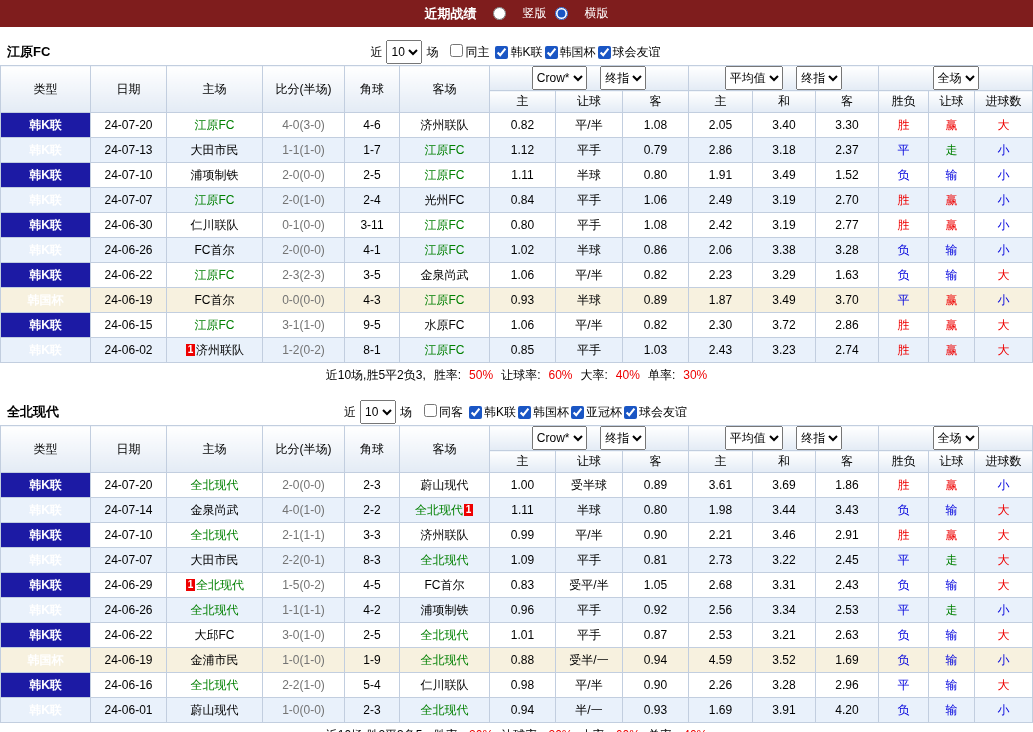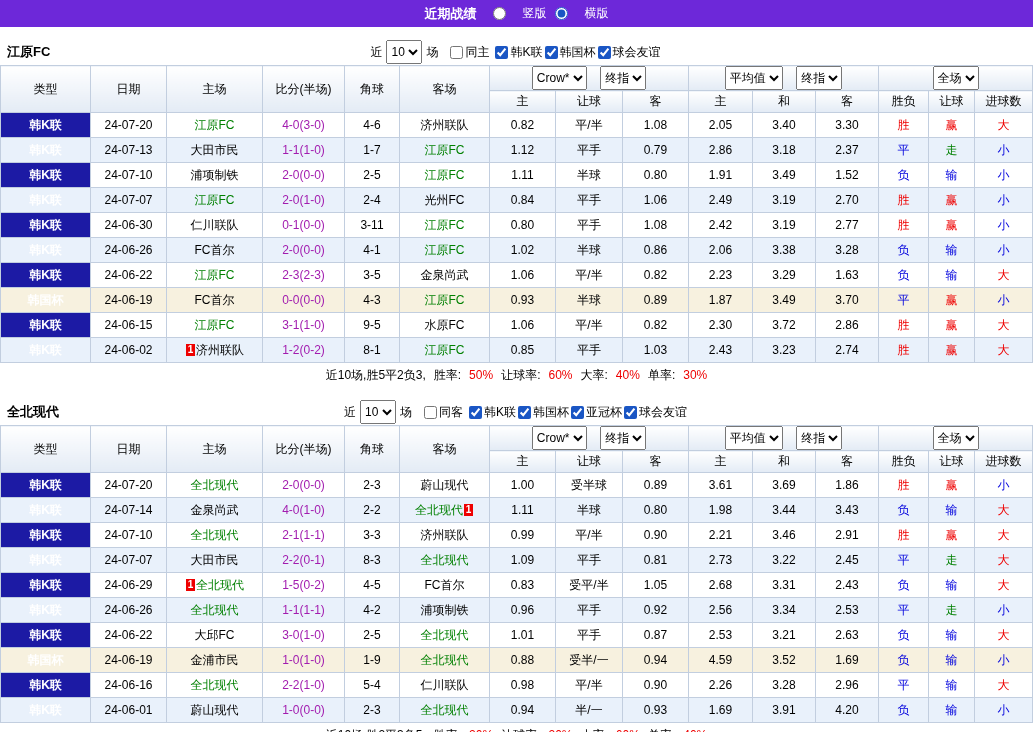--- a/index.html
+++ b/index.html
@@ -1,38 +1,38 @@
 <!DOCTYPE html>
 <html><head>
 <meta charset="utf-8">
 <style>
   *{box-sizing:border-box;margin:0;padding:0}
   body{width:1033px;background:#fff;color:#000;font:12px "Liberation Sans","DejaVu Sans",sans-serif}
-  .topbar{height:27px;background:#6d28d9;color:#fff;display:flex;align-items:center;justify-content:center;gap:8px}
+  .topbar{height:27px;background:#7f1d1d;color:#fff;display:flex;align-items:center;justify-content:center;gap:8px}
   .topbar .title{font-weight:bold;font-size:13px;margin-right:8px}
   label.opt{display:inline-flex;align-items:center;gap:15px;cursor:pointer}
   input[type=checkbox],input[type=radio]{width:13px;height:13px;margin:0 2px 0 0;accent-color:#1a56c4}
   .section{margin-top:12px}
   .filterbar{position:relative;height:26px;display:flex;align-items:center;justify-content:center;gap:4px}
   .teamname{position:absolute;left:7px;top:0;height:26px;display:flex;align-items:center;font-weight:bold;font-size:13px}
   select{font-size:12px;font-family:Liberation Sans, sans-serif;height:24px}
   .leagues{display:inline-flex;align-items:center;margin-left:2px}
   .leagues label{display:inline-flex;align-items:center;margin-right:2px;cursor:pointer}
-  .chk{display:inline-flex;align-items:center;margin-left:8px;cursor:pointer}
+  .chk{display:inline-flex;align-items:flex-start;margin-left:8px;cursor:pointer}
   table{width:1033px;table-layout:fixed;border-collapse:collapse}
   th,td{border:1px solid #c2cedf;text-align:center;white-space:nowrap;overflow:hidden}
   thead th{background:linear-gradient(#ffffff,#e3ebf5);font-weight:normal;height:22px;color:#000}
   thead select{margin:0 5px;max-width:78px}
   tbody td{height:25px}
   tr.alt td{background:#e9f1fb}
   tr.cup td{background:#f7f1df}
   td.type{background:#1c1aa4;color:#fff;font-weight:bold}
   td.tcup{background:#6c2fa6}
   .focus{color:#008000}
-  td.score{color:#a21caf}
+  td.score{color:#737373}
   .r{color:#ee0000}.b{color:#0000dd}.g{color:#008000}
   .badge{display:inline-block;background:#ee0000;color:#fff;font-size:10px;font-weight:bold;line-height:12px;width:9px;height:12px;margin:0 1px;vertical-align:middle}
   .summary{height:24px;display:flex;align-items:center;justify-content:center;gap:8px}
 </style>
 </head>
 <body>
 
 <div class="topbar">
   <span class="title">近期战绩</span>
   <label class="opt">

